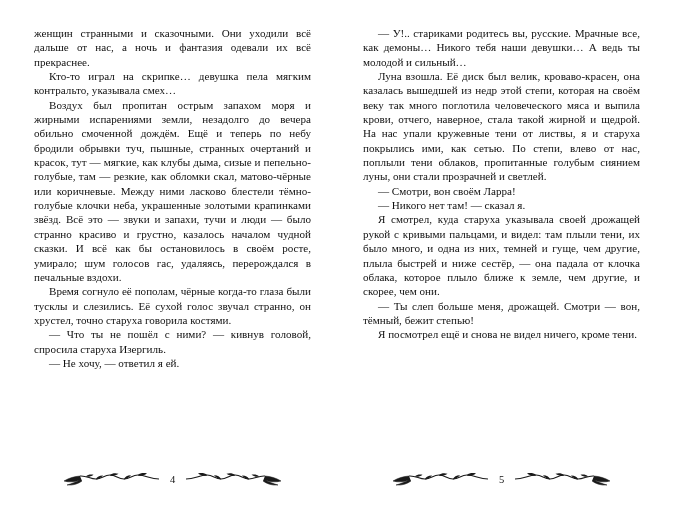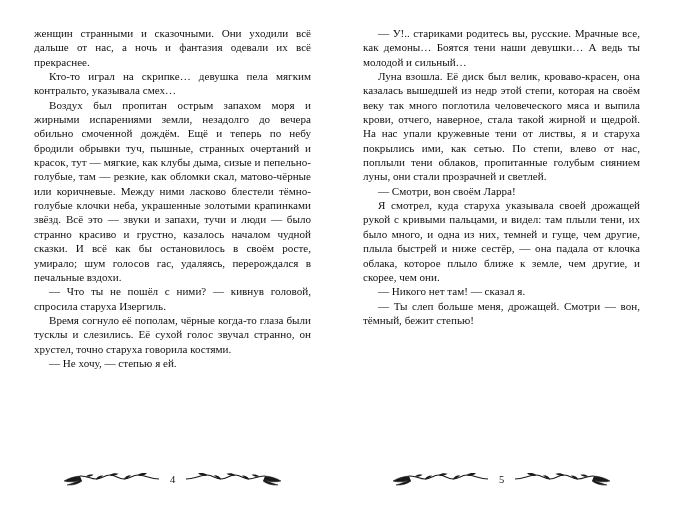--- a/index.html
+++ b/index.html
@@ -87,23 +87,23 @@
 </head>
 <body>
 
 <div class="spread">
 
   <div class="page page-left">
     <div class="textblock">
       <p class="noindent">женщин странными и сказочными. Они уходили всё дальше от нас, а ночь и фантазия одевали их всё прекраснее.</p>
       <p>Кто-то играл на скрипке… девушка пела мягким контральто, указывала смех…</p>
       <p>Воздух был пропитан острым запахом моря и жирными испарениями земли, незадолго до вечера обильно смоченной дождём. Ещё и теперь по небу бродили обрывки туч, пышные, странных очертаний и красок, тут — мягкие, как клубы дыма, сизые и пепельно-голубые, там — резкие, как обломки скал, матово-чёрные или коричневые. Между ними ласково блестели тёмно-голубые клочки неба, украшенные золотыми крапинками звёзд. Всё это — звуки и запахи, тучи и люди — было странно красиво и грустно, казалось началом чудной сказки. И всё как бы остановилось в своём росте, умирало; шум голосов гас, удаляясь, перерождался в печальные вздохи.</p>
+      <p>Время согнуло её пополам, чёрные когда-то глаза были тусклы и слезились. Её сухой голос звучал странно, он хрустел, точно старуха говорила костями.</p>
       <p>— Что ты не пошёл с ними? — кивнув головой, спросила старуха Изергиль.</p>
-      <p>Время согнуло её пополам, чёрные когда-то глаза были тусклы и слезились. Её сухой голос звучал странно, он хрустел, точно старуха говорила костями.</p>
-      <p>— Не хочу, — степью я ей.</p>
+      <p>— Не хочу, — ответил я ей.</p>
     </div>
     <div class="footer">
       <div class="ornament">
         <svg class="vine" width="98" height="14" viewBox="0 0 98 14">
           <path d="M97 7 C88 7, 84 3, 76 3 C70 3, 68 7, 62 7 C56 7, 54 3, 48 3 C42 3, 40 7, 34 7 C28 7, 25 3.5, 18 4" fill="none" stroke="#1a1a1a" stroke-width="1.1"></path>
           <path d="M18 4 C12 4.5, 7 6, 2 9 C7 10.5, 13 10, 18 8 C14 9.8, 9 12, 5 13 C11 13.6, 16 12, 20 9" fill="#1a1a1a" stroke="#1a1a1a" stroke-width="0.5"></path>
           <path d="M76 3 C78 1, 82 0.5, 85 1.5 C82 3.5, 79 4.2, 76 3.4 Z" fill="#1a1a1a"></path>
           <path d="M62 7 C63 4.5, 66 3, 69 3.2 C67 5.6, 64.5 7, 62 7.4 Z" fill="#1a1a1a"></path>
           <path d="M48 3 C50 1.2, 53.5 0.8, 56.5 1.8 C53.5 3.8, 50.5 4.4, 48 3.6 Z" fill="#1a1a1a"></path>
           <path d="M34 7 C35 4.6, 38 3.2, 41 3.4 C39 5.8, 36.5 7.2, 34 7.6 Z" fill="#1a1a1a"></path>
@@ -122,26 +122,27 @@
           </g>
         </svg>
       </div>
     </div>
   </div>
 
   <div class="gutter"></div>
 
   <div class="page page-right">
     <div class="textblock">
-      <p>— У!.. стариками родитесь вы, русские. Мрачные все, как демоны… Боятся тени наши девушки… А ведь ты молодой и сильный…</p>
+      <p>— У!.. стариками родитесь вы, русские. Мрачные все, как демоны… Никого тебя наши девушки… А ведь ты молодой и сильный…</p>
       <p>Луна взошла. Её диск был велик, кроваво-красен, она казалась вышедшей из недр этой степи, которая на своём веку так много поглотила человеческого мяса и выпила крови, отчего, наверное, стала такой жирной и щедрой. На нас упали кружевные тени от листвы, я и старуха покрылись ими, как сетью. По степи, влево от нас, поплыли тени облаков, пропитанные голубым сиянием луны, они стали прозрачней и светлей.</p>
       <p>— Смотри, вон своём Ларра!</p>
+      <p>— Никого нет там! — сказал я.</p>
       <p>Я смотрел, куда старуха указывала своей дрожащей рукой с кривыми пальцами, и видел: там плыли тени, их было много, и одна из них, темней и гуще, чем другие, плыла быстрей и ниже сестёр, — она падала от клочка облака, которое плыло ближе к земле, чем другие, и скорее, чем они.</p>
-      <p>— Никого нет там! — сказал я.</p>
       <p>— Ты слеп больше меня, дрожащей. Смотри — вон, тёмный, бежит степью!</p>
+      <p>Я посмотрел ещё и снова не видел ничего, кроме тени.</p>
     </div>
     <div class="footer">
       <div class="ornament">
         <svg class="vine" width="98" height="14" viewBox="0 0 98 14">
           <path d="M97 7 C88 7, 84 3, 76 3 C70 3, 68 7, 62 7 C56 7, 54 3, 48 3 C42 3, 40 7, 34 7 C28 7, 25 3.5, 18 4" fill="none" stroke="#1a1a1a" stroke-width="1.1"></path>
           <path d="M18 4 C12 4.5, 7 6, 2 9 C7 10.5, 13 10, 18 8 C14 9.8, 9 12, 5 13 C11 13.6, 16 12, 20 9" fill="#1a1a1a" stroke="#1a1a1a" stroke-width="0.5"></path>
           <path d="M76 3 C78 1, 82 0.5, 85 1.5 C82 3.5, 79 4.2, 76 3.4 Z" fill="#1a1a1a"></path>
           <path d="M62 7 C63 4.5, 66 3, 69 3.2 C67 5.6, 64.5 7, 62 7.4 Z" fill="#1a1a1a"></path>
           <path d="M48 3 C50 1.2, 53.5 0.8, 56.5 1.8 C53.5 3.8, 50.5 4.4, 48 3.6 Z" fill="#1a1a1a"></path>
           <path d="M34 7 C35 4.6, 38 3.2, 41 3.4 C39 5.8, 36.5 7.2, 34 7.6 Z" fill="#1a1a1a"></path>

